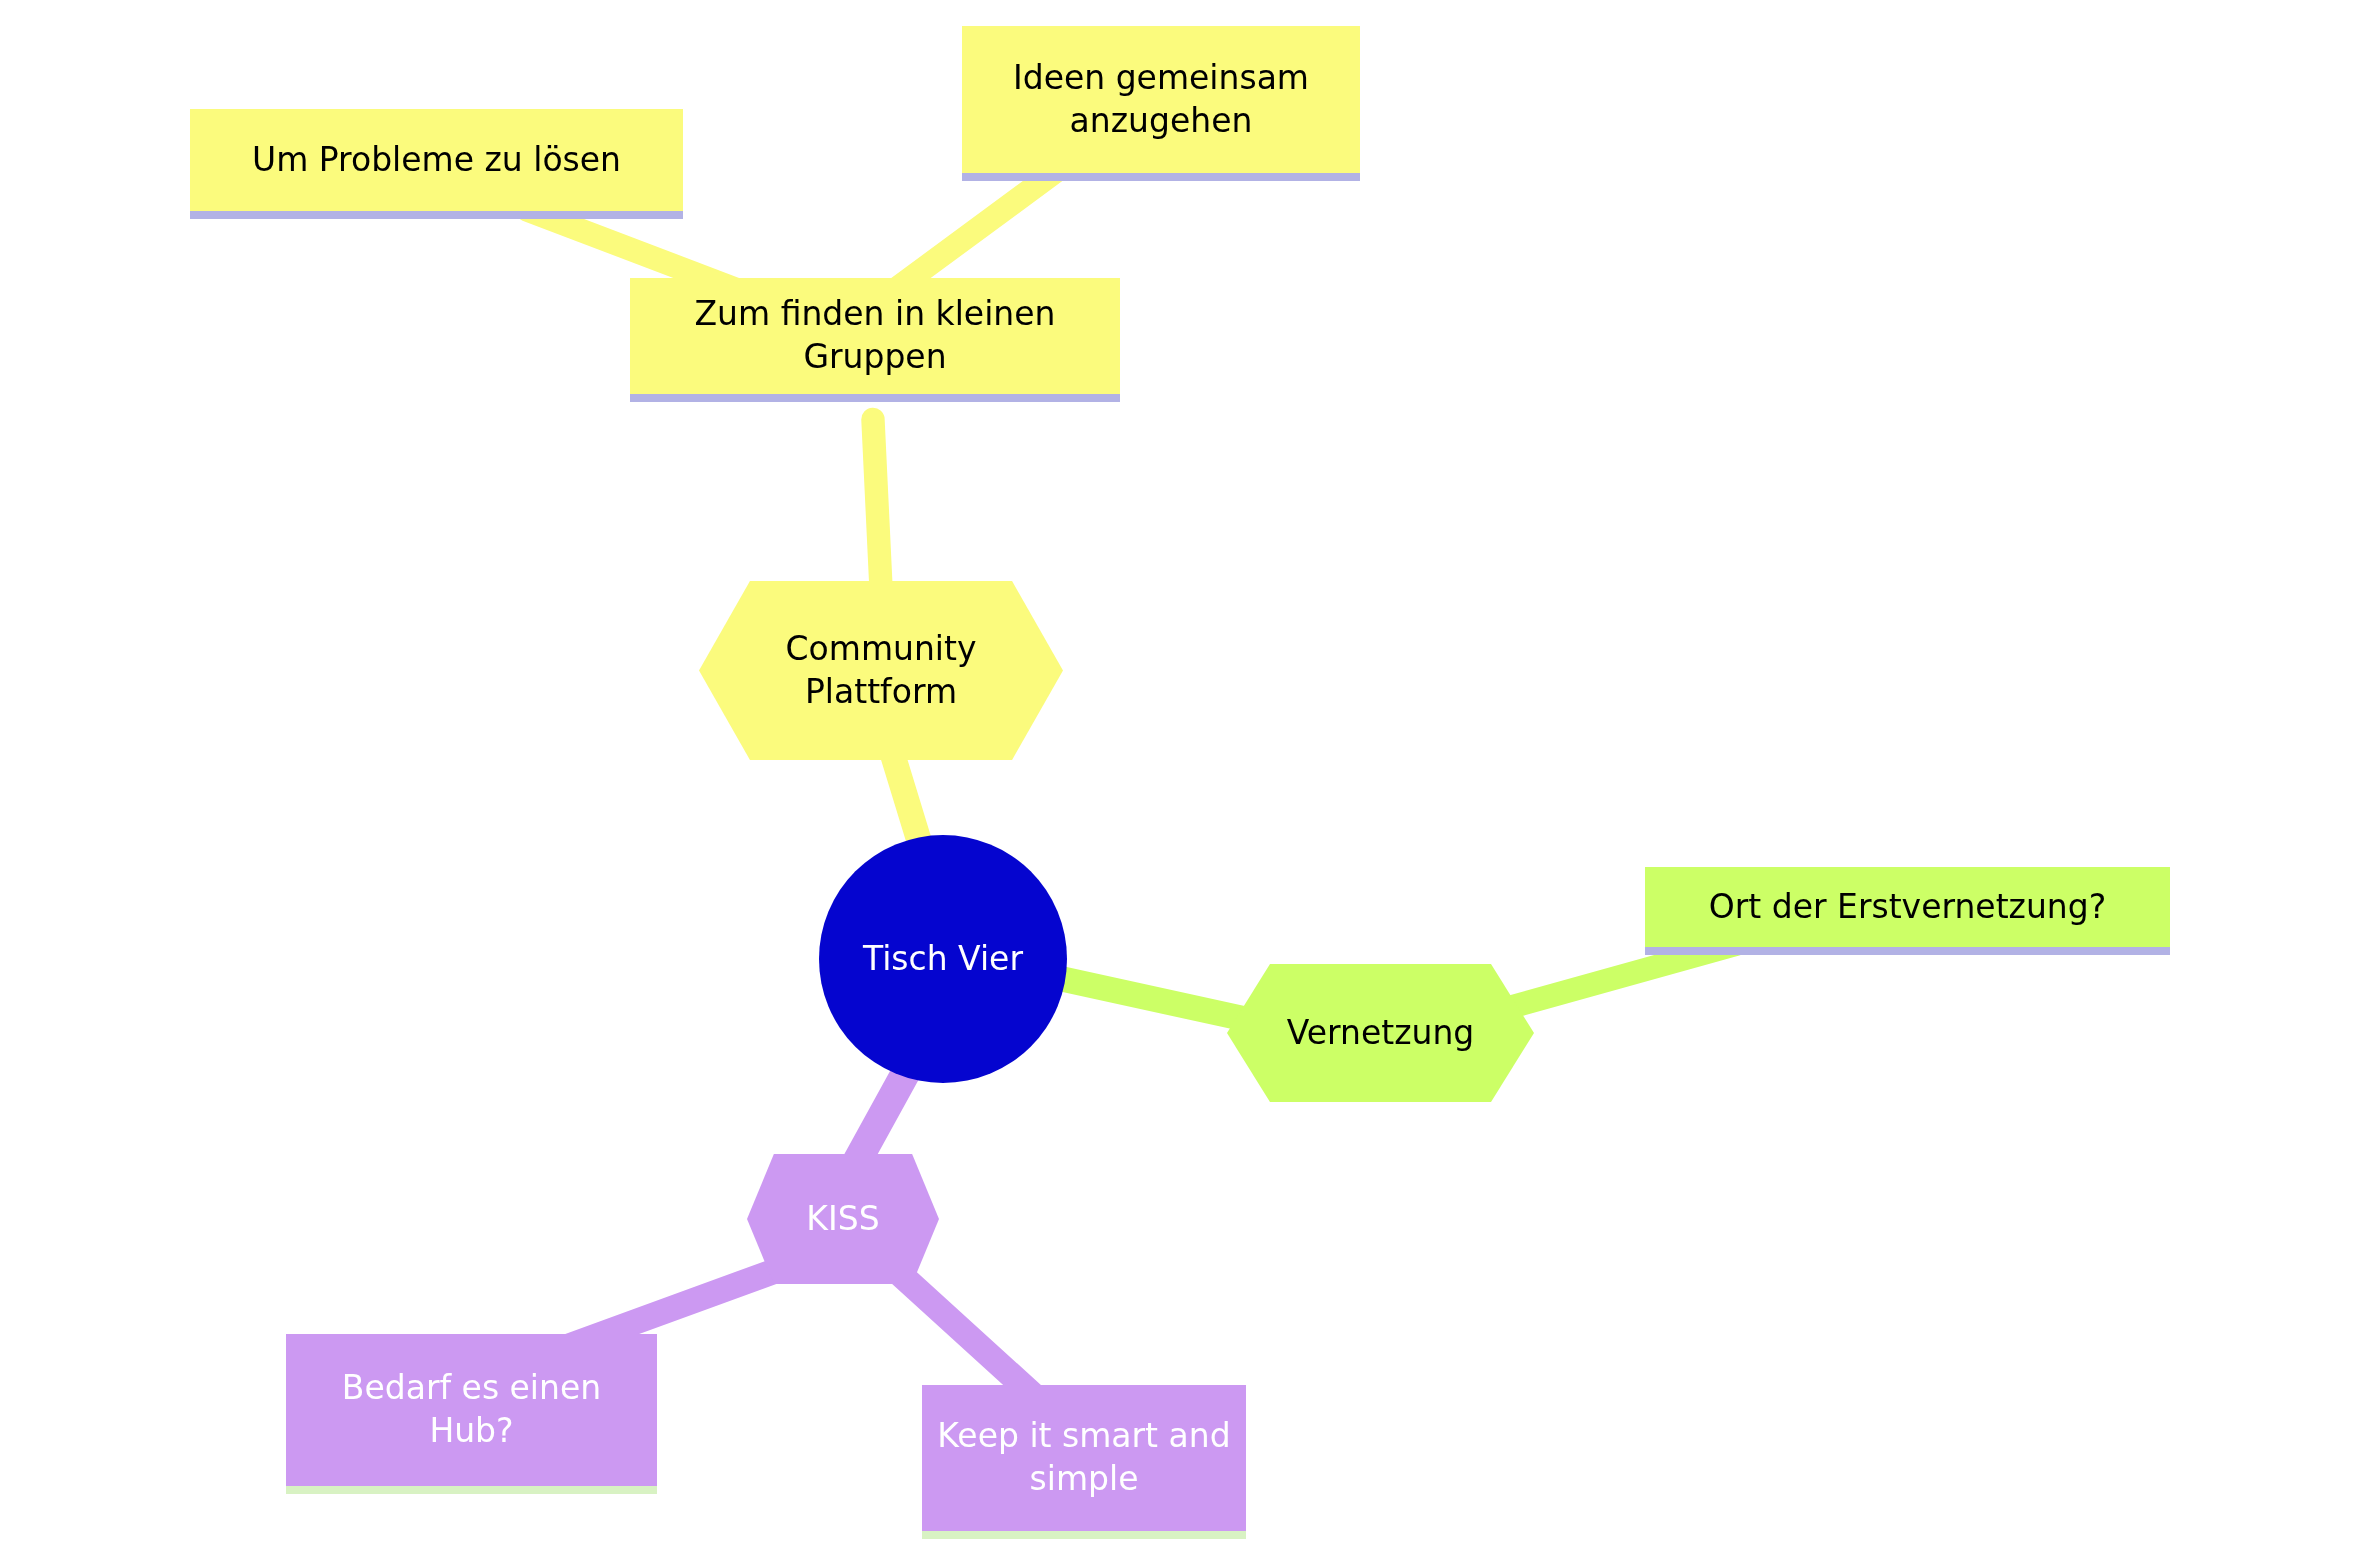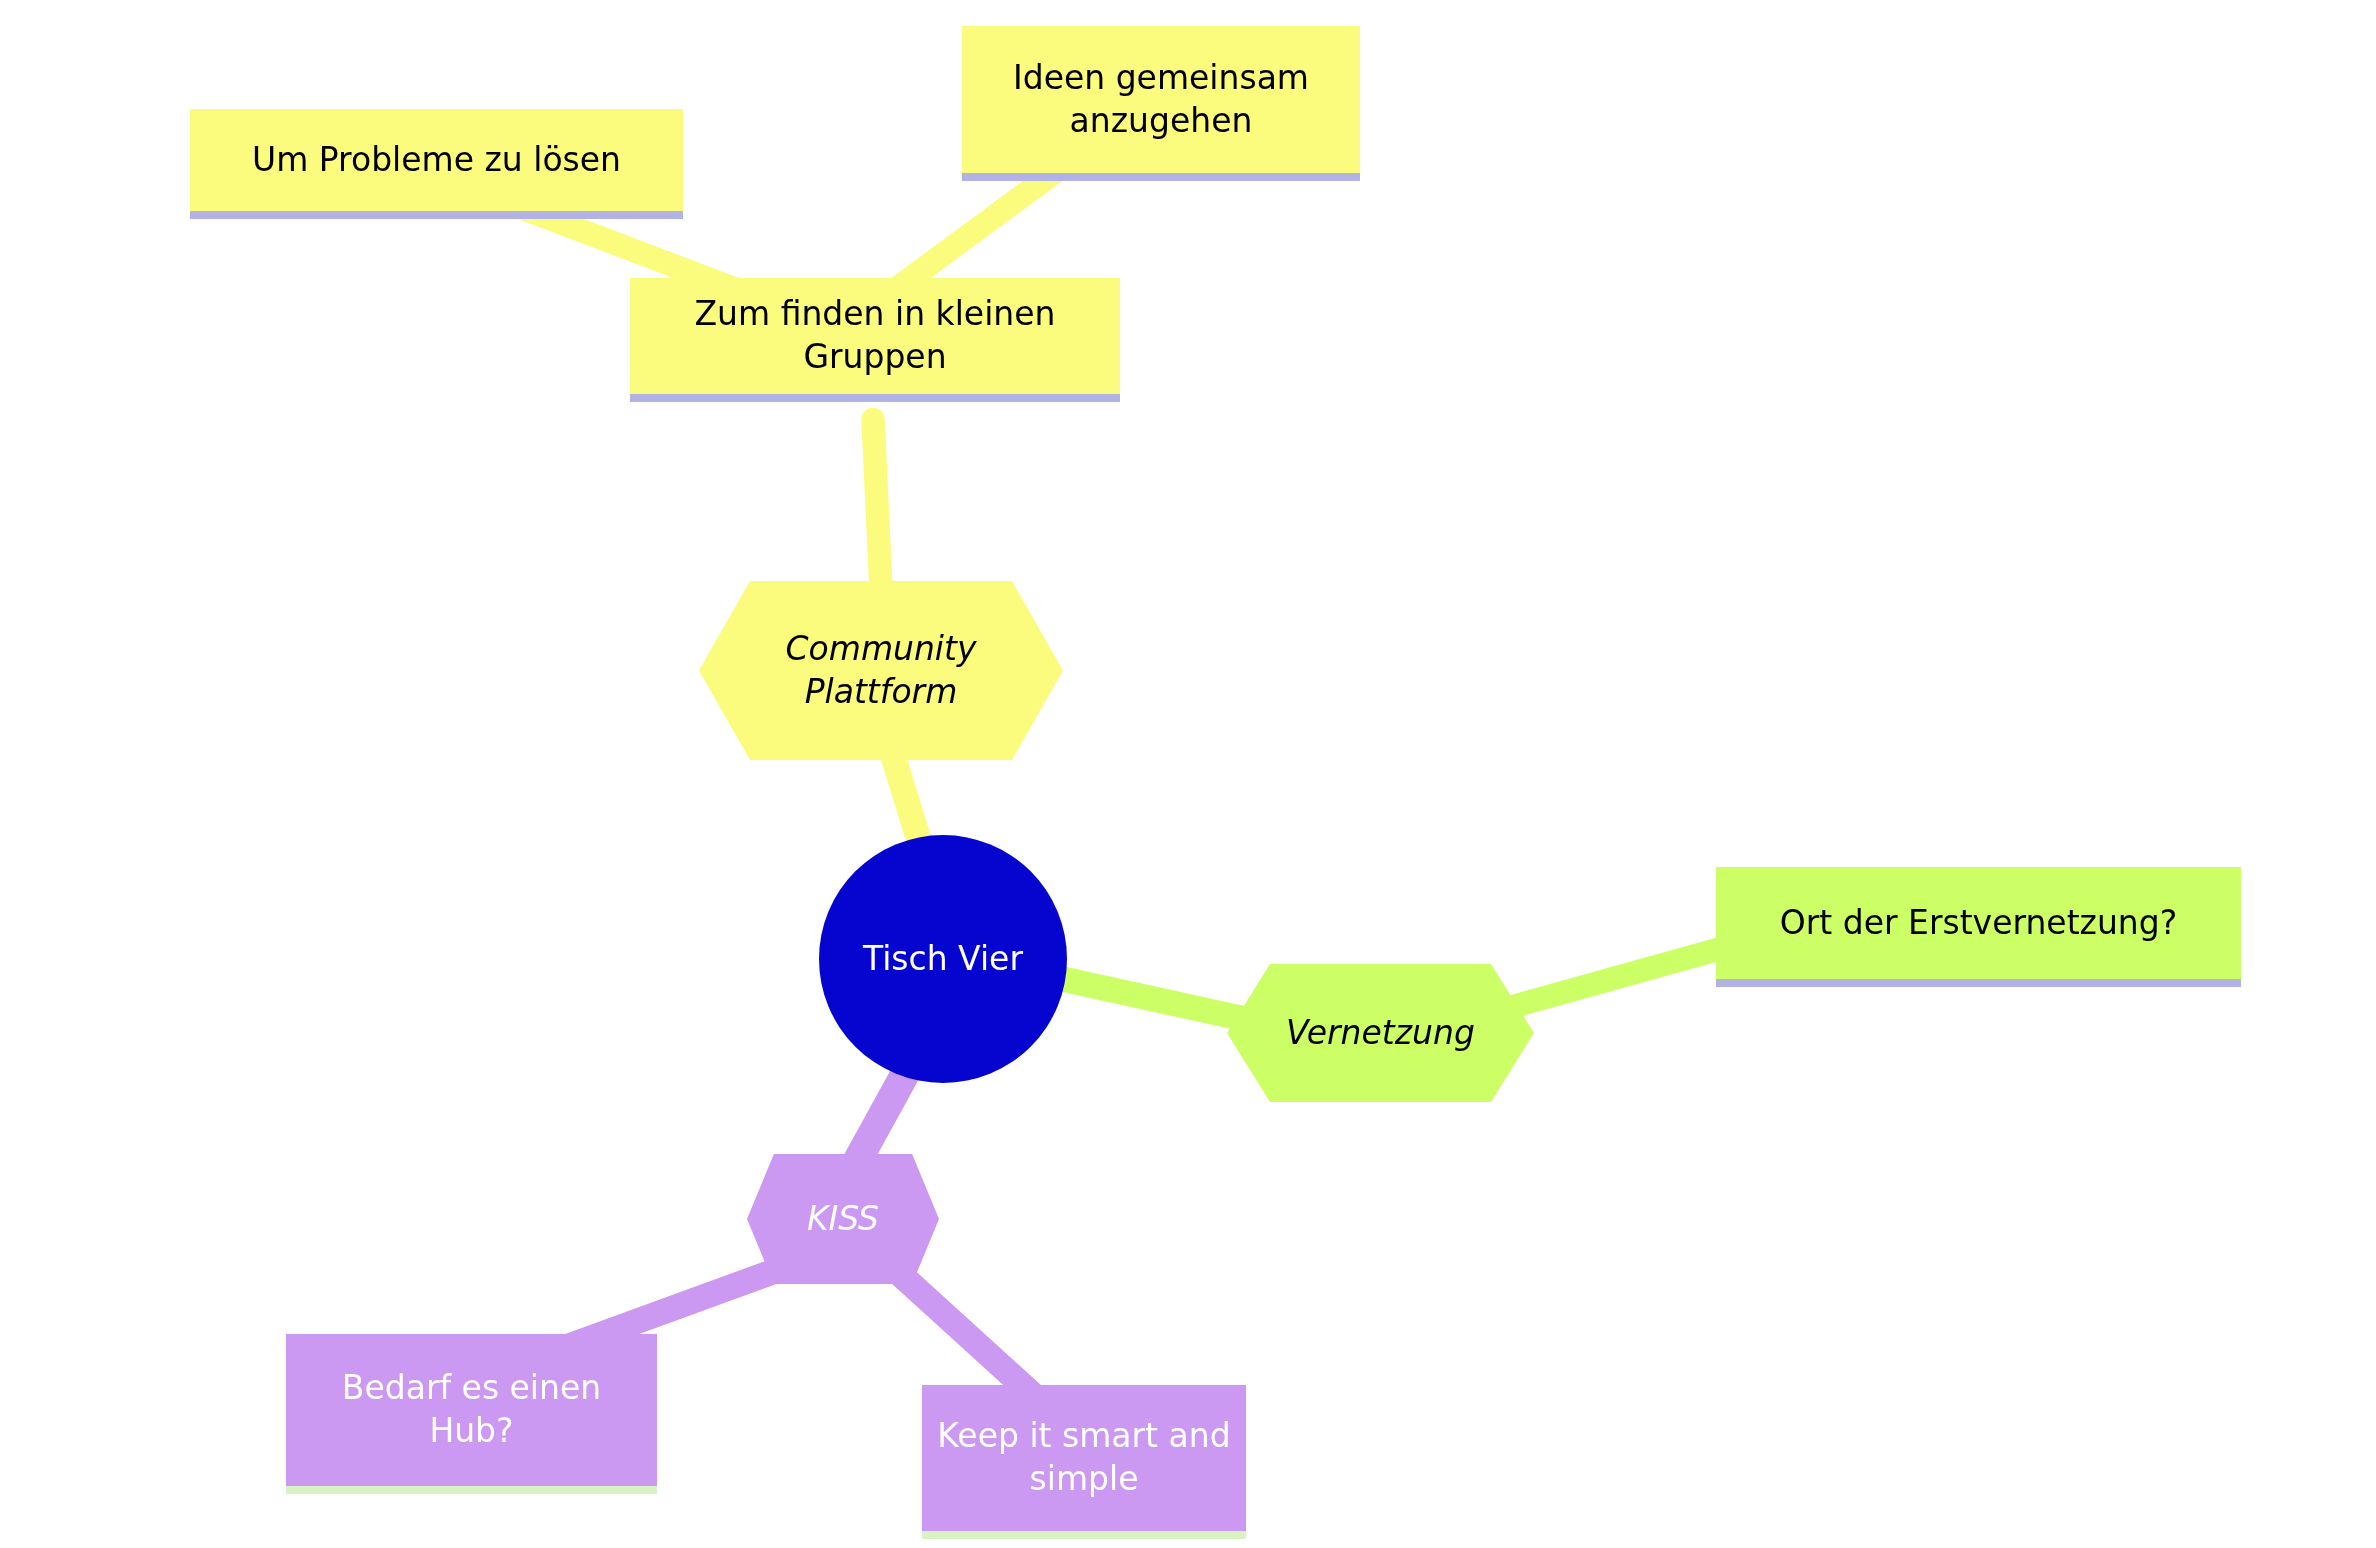--- a/index.html
+++ b/index.html
@@ -31,21 +31,20 @@
     color: var(--text_dark, #000);
     padding: 5.9px 14.6px;
   }
   .rect { border-bottom: 8.8px solid transparent; }
   .rect.yellow { background: var(--branch_yellow); border-bottom-color: var(--underline_lavender); }
   .rect.green  { background: var(--branch_green);  border-bottom-color: var(--underline_lavender); }
   .rect.purple { background: var(--branch_purple); border-bottom-color: var(--underline_pale_green); color: var(--text_light, #fff); }
   .hex {
     clip-path: polygon(14% 0%, 86% 0%, 100% 50%, 86% 100%, 14% 100%, 0% 50%);
     padding: 12px 47px;
-    font-style: italic;
   }
   .hex.yellow { background: var(--branch_yellow); }
   .hex.green  { background: var(--branch_green); }
   .hex.purple { background: var(--branch_purple); color: var(--text_light, #fff); }
   .circle {
     border-radius: 50%;
     background: var(--root_blue);
     color: var(--text_light, #fff);
   }
 </style>
@@ -83,21 +82,21 @@
   </div>
 
   <div class="node circle" style="left:819px; top:835px; width:248px; height:248px;">
     <span>Tisch Vier</span>
   </div>
 
   <div class="node hex green" style="left:1227px; top:964px; width:307px; height:138px;">
     <span>Vernetzung</span>
   </div>
 
-  <div class="node rect green" style="left:1716px; top:867px; width:525px; height:120px;">
+  <div class="node rect green" style="left:1645px; top:867px; width:525px; height:88px;">
     <span>Ort der Erstvernetzung?</span>
   </div>
 
   <div class="node hex purple" style="left:747px; top:1154px; width:192px; height:130px;">
     <span>KISS</span>
   </div>
 
   <div class="node rect purple" style="left:922px; top:1385px; width:324px; height:154px;">
     <span>Keep it smart and simple</span>
   </div>

